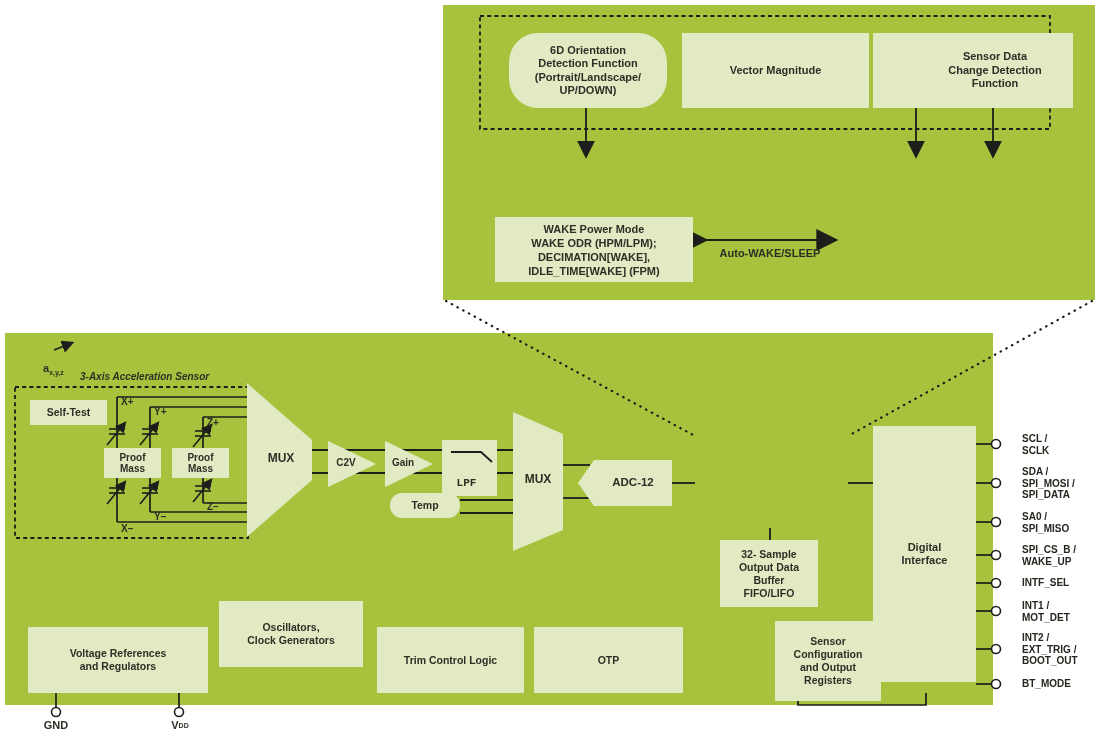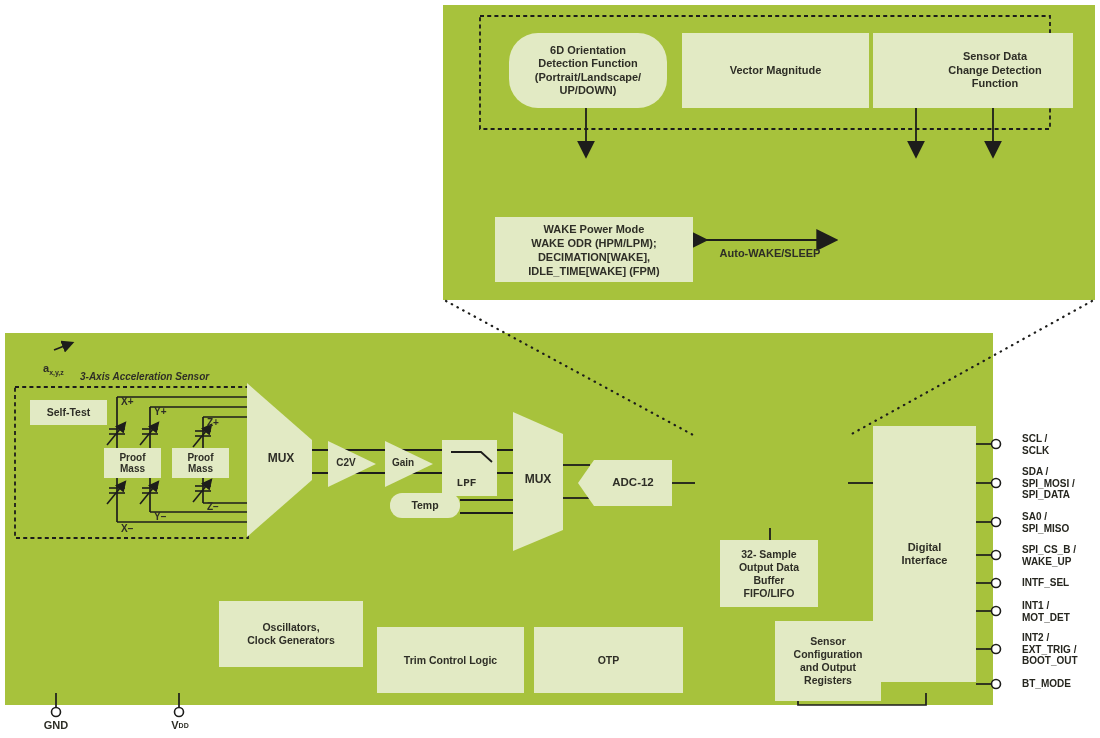--- a/index.html
+++ b/index.html
@@ -204,20 +204,22 @@
 Output Data
 Buffer
 FIFO/LIFO</div>
   <div class="b" style="left:873px;top:426px;width:103px;height:256px;font-size:11px;">Digital
 Interface</div>
   <div class="b" style="left:746px;top:621px;width:106px;height:80px;margin-left:29px;">Sensor
 Configuration
 and Output
 Registers</div>
 
+  <div class="b" style="left:28px;top:627px;width:180px;height:66px;">Voltage References
+and Regulators</div>
   <div class="b" style="left:219px;top:601px;width:144px;height:66px;">Oscillators,
 Clock Generators</div>
   <div class="b" style="left:377px;top:627px;width:147px;height:66px;">Trim Control Logic</div>
   <div class="b" style="left:534px;top:627px;width:149px;height:66px;">OTP</div>
 
   <div class="lbl ctr" style="left:36px;top:720px;width:40px;font-size:11px;">GND</div>
   <div class="lbl ctr" style="left:160px;top:720px;width:40px;font-size:11px;">
     <span>V</span><sub>DD</sub>
   </div>
 

